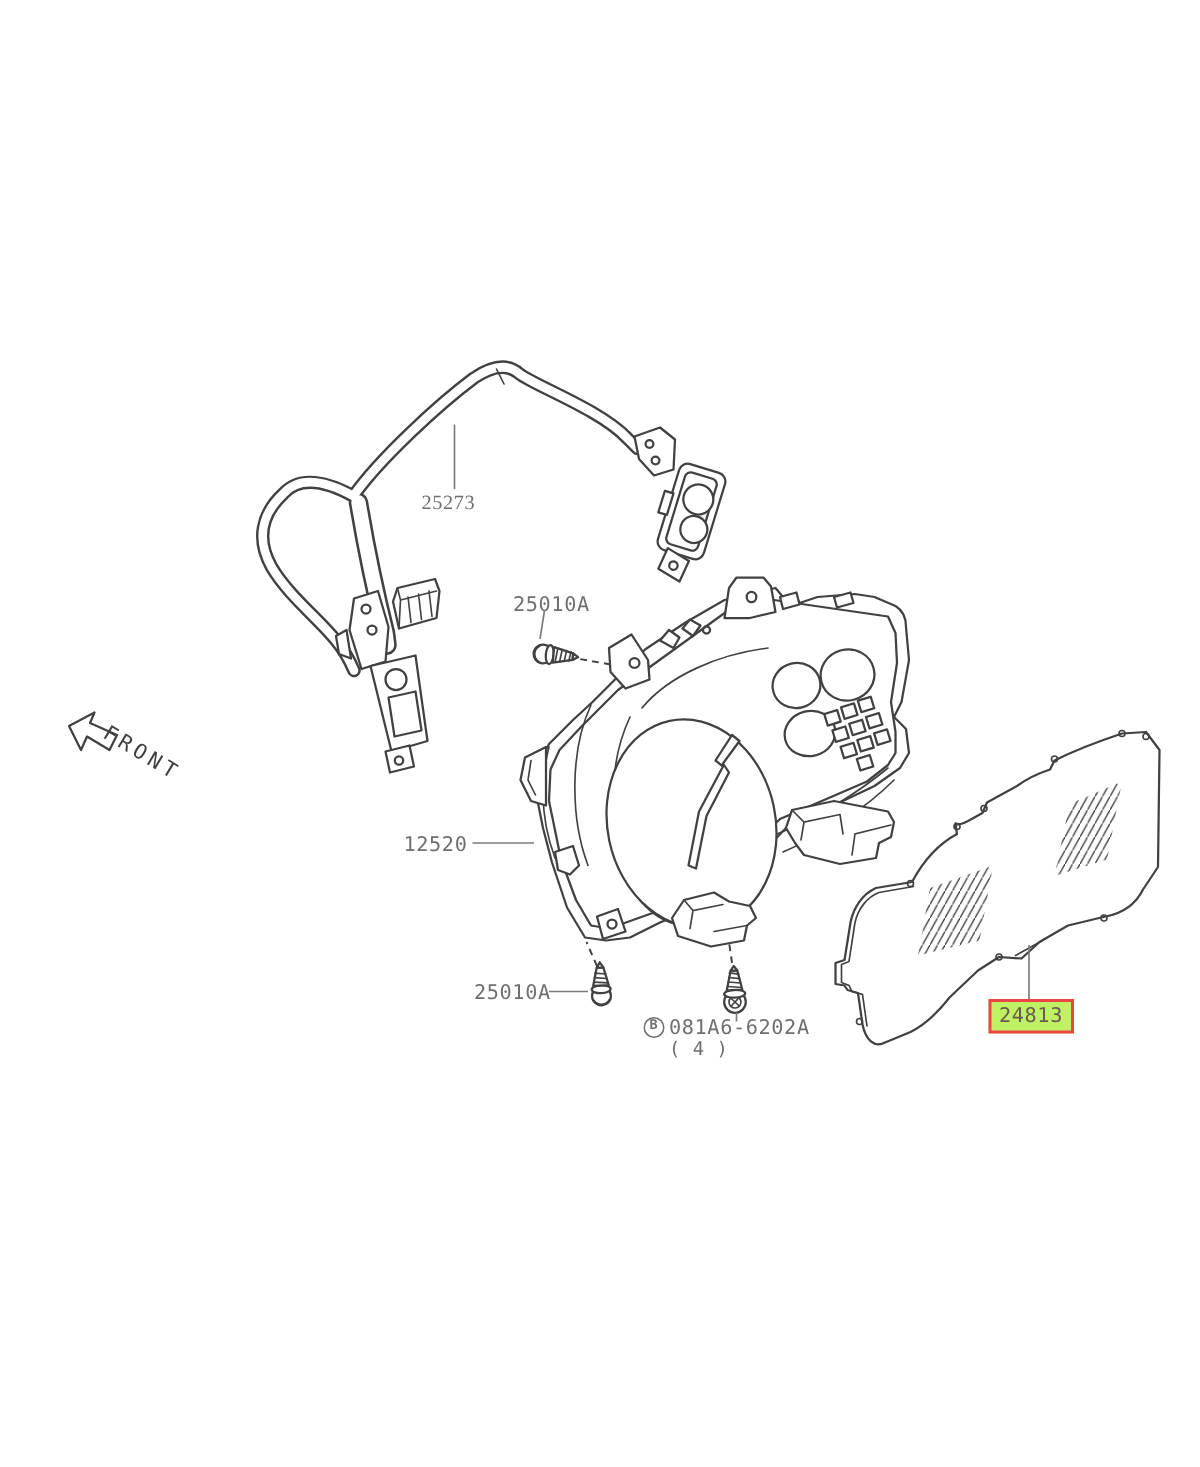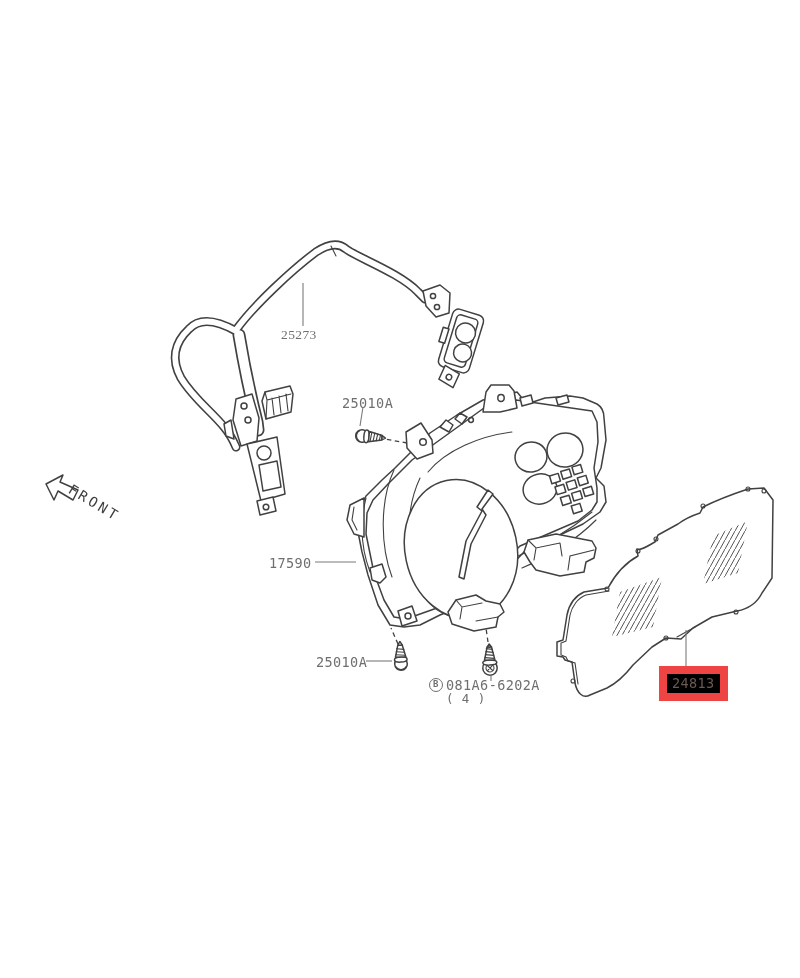--- a/index.html
+++ b/index.html
@@ -10,21 +10,21 @@
       letter-spacing:.4px;white-space:nowrap;}
   .pn-25273{left:281px;top:327px;font-family:Liberation Serif, serif;}
   .pn-25010a-top{left:342px;top:395px;}
   .pn-24850{left:269px;top:555px;}
   .pn-25010a-bottom{left:316px;top:654px;}
   .bolt-row{left:429px;top:677px;display:flex;align-items:center;gap:3px;}
   .b-badge{width:14px;height:14px;box-sizing:border-box;border:1.3px solid #6f6f6f;
            border-radius:50%;font:bold 9px/11px "DejaVu Sans Mono",monospace;
            text-align:center;color:#6f6f6f;flex:0 0 auto;}
   .pn-qty{left:446px;top:691px;font-size:12.5px;}
-  .pn-24813{left:659px;top:666px;background:#000000;border:8px solid #ef4444;
+  .pn-24813{left:659px;top:666px;background:#bef264;border:2px solid #ef4444;
             color:#6a5a50;padding:1px 5px 2px;cursor:pointer;}
   .front-label{position:absolute;left:74px;top:481px;transform:rotate(31deg);
                transform-origin:0 0;font:14px "DejaVu Sans Mono",monospace;
                color:#3f3f3f;letter-spacing:3px;white-space:nowrap;}
   .ln{stroke:#414141;stroke-width:1.5;fill:none;stroke-linejoin:round;stroke-linecap:round;}
   .lnf{stroke:#414141;stroke-width:1.5;fill:#ffffff;stroke-linejoin:round;stroke-linecap:round;}
   .thin{stroke:#414141;stroke-width:1.1;fill:none;stroke-linecap:round;}
   .tube{stroke:#414141;stroke-width:9;fill:none;stroke-linecap:round;stroke-linejoin:round;}
   .tubeW{stroke:#ffffff;stroke-width:5.8;fill:none;stroke-linecap:round;stroke-linejoin:round;}
   .sleeve{stroke:#414141;stroke-width:13;fill:none;stroke-linecap:round;}
@@ -204,21 +204,21 @@
     <path class="lnf" stroke-width="1.8" d="M46,484 L63,475 L60,482 L78,490 L73,500 L58,491 L54,500 Z"></path>
   </g>
 </svg>
 
 <div class="front-label">FRONT</div>
 
 <div class="pn pn-25273">25273</div>
 
 <div class="pn pn-25010a-top">25010A</div>
 
-<div class="pn pn-24850">17590</div>
+<div class="pn pn-24850">12520</div>
 
 <div class="pn pn-25010a-bottom">25010A</div>
 
 <div class="pn bolt-row">
   <span class="b-badge">B</span>
   <span>081A6-6202A</span>
 </div>
 <div class="pn pn-qty">( 4 )</div>
 
 <div class="pn pn-24813">24813</div>

